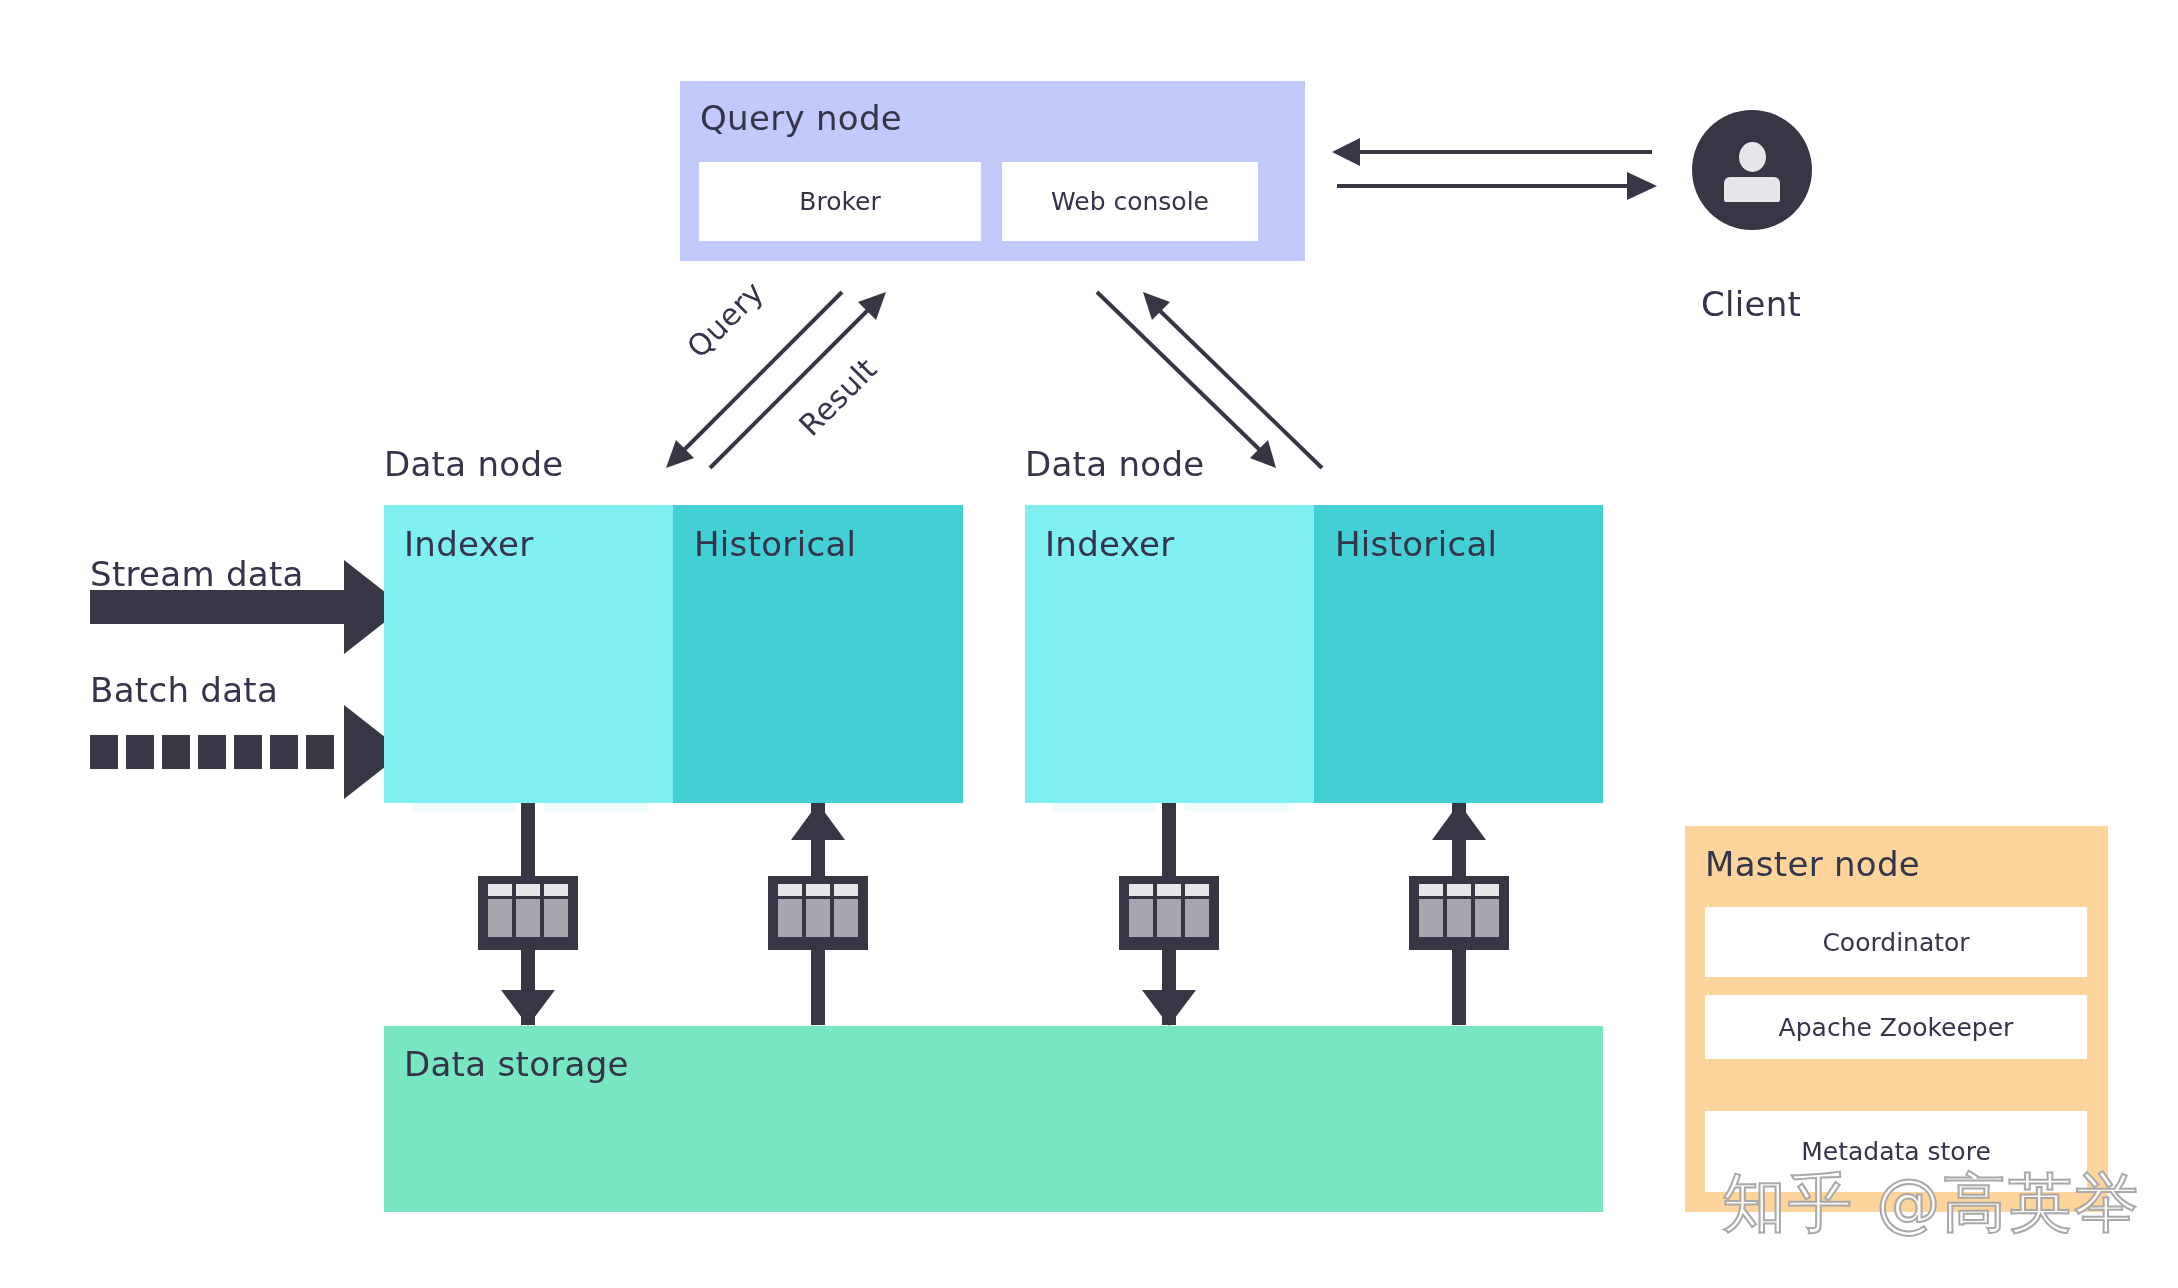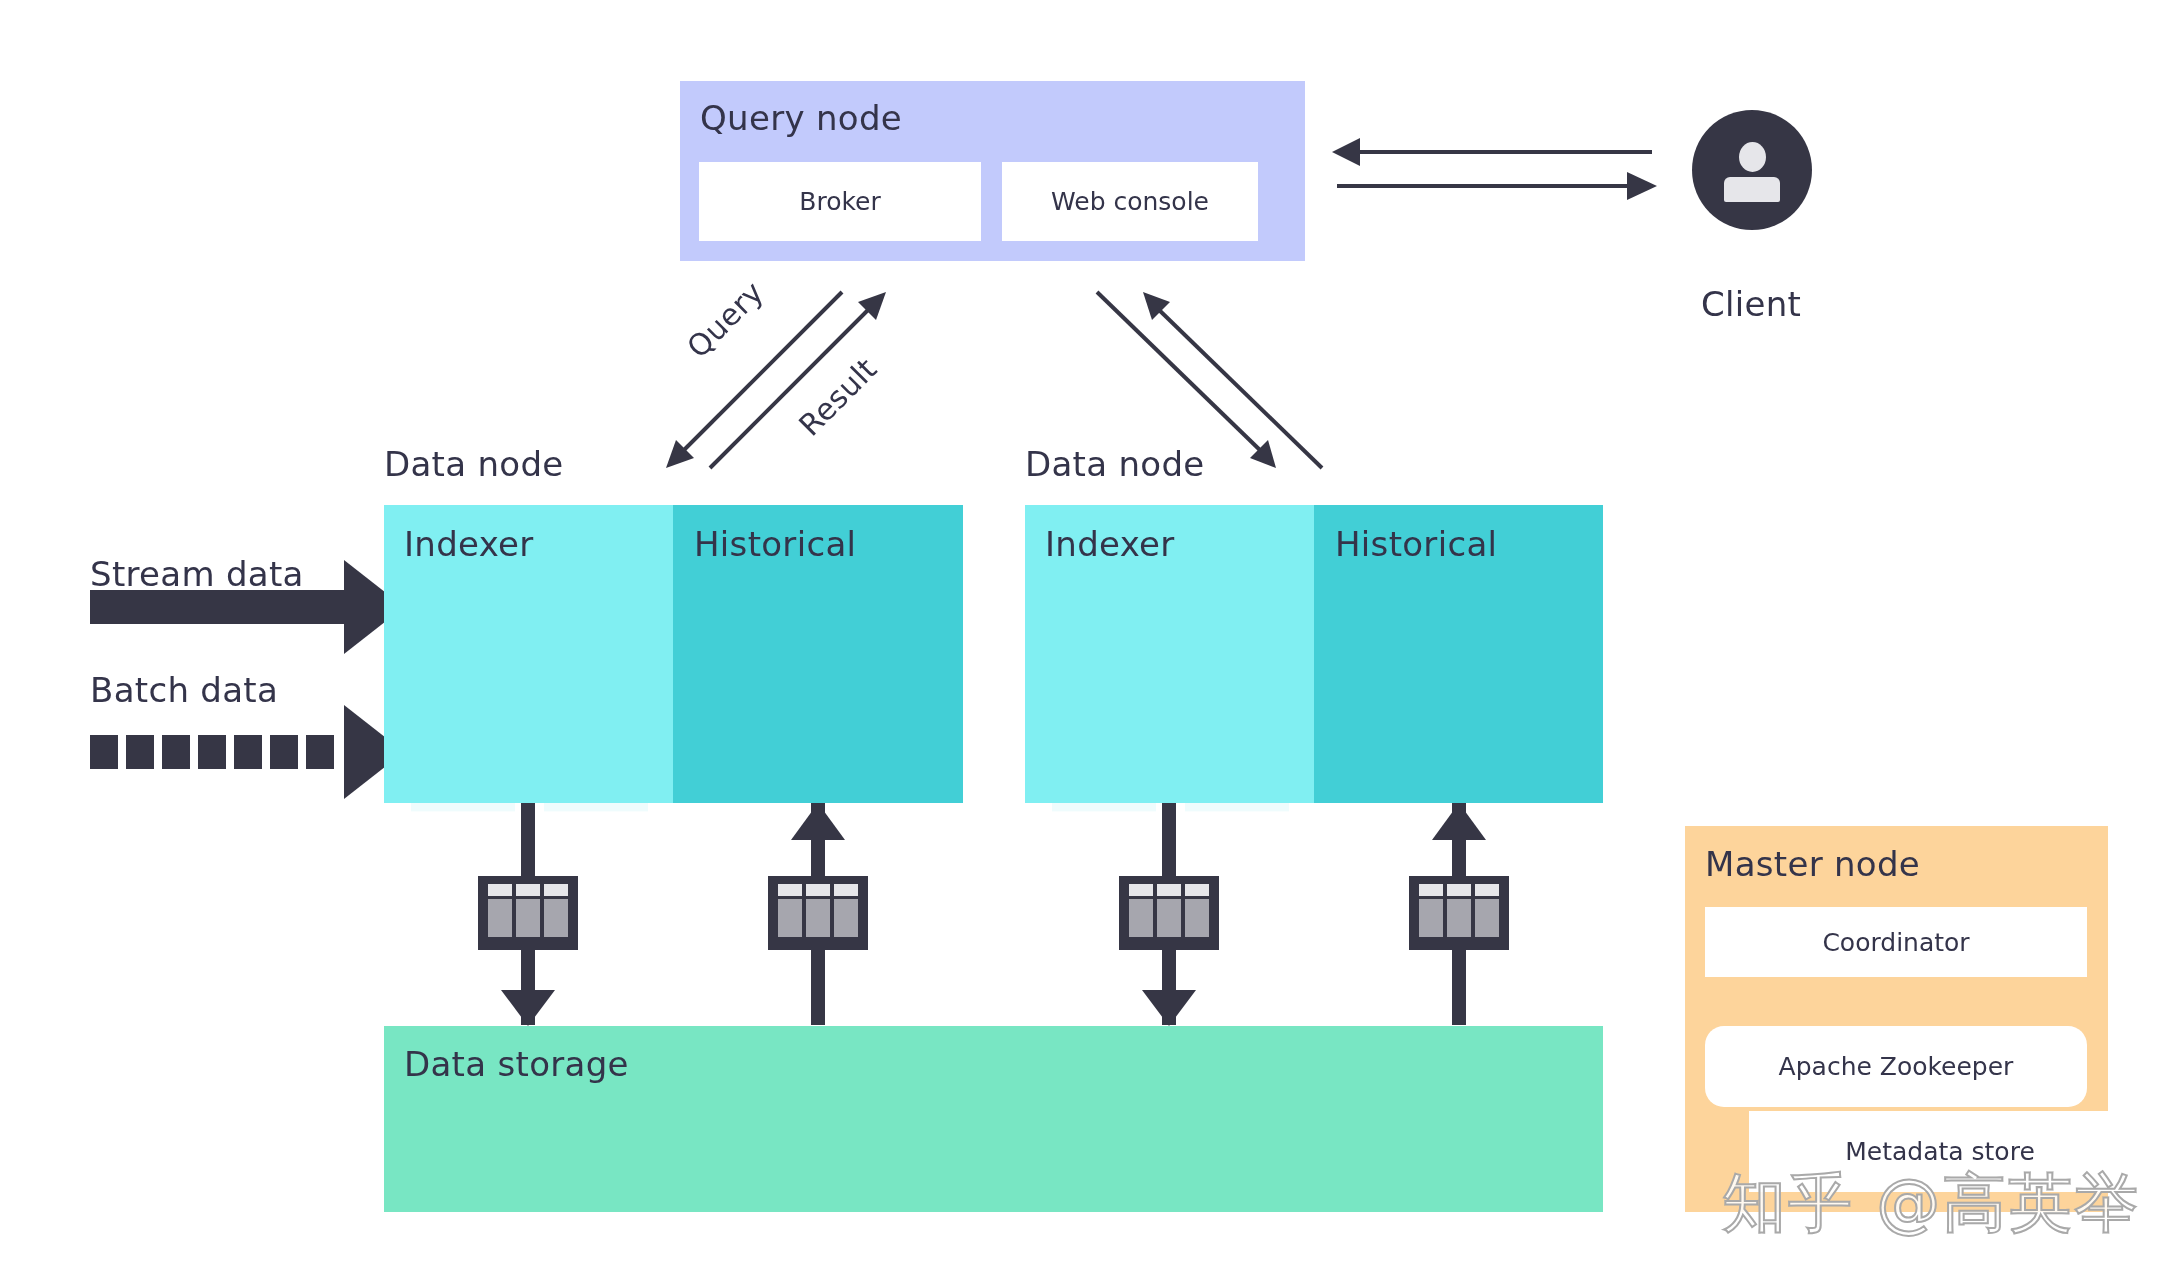--- a/index.html
+++ b/index.html
@@ -255,16 +255,16 @@
 
 <div class="lbl" style="left:90px;top:525px;margin-top:29px;">Stream data</div>
 <div class="lbl" style="left:90px;top:670px;">Batch data</div>
 
 <div class="box" style="left:384px;top:1026px;width:1219px;height:186px;background:#78e6c3;"></div>
 <div class="lbl" style="left:404px;top:1044px;">Data storage</div>
 
 <div class="box" style="left:1685px;top:826px;width:423px;height:386px;background:#fdd49b;"></div>
 <div class="lbl" style="left:1705px;top:844px;">Master node</div>
 <div class="whitebox" style="left:1705px;top:907px;width:382px;height:70px;">Coordinator</div>
-<div class="whitebox" style="left:1705px;top:1026px;width:382px;height:81px;border-radius:19px;">Apache Zookeeper</div>
-<div class="whitebox" style="left:1705px;top:1111px;width:382px;height:81px;margin-left:44px;">Metadata store</div>
+<div class="whitebox" style="left:1705px;top:995px;width:382px;height:64px;">Apache Zookeeper</div>
+<div class="whitebox" style="left:1705px;top:1111px;width:382px;height:81px;">Metadata store</div>
 
 <div class="watermark" style="left:1722px;top:1160px;">知乎 @高英举</div>
 
 </body></html>

